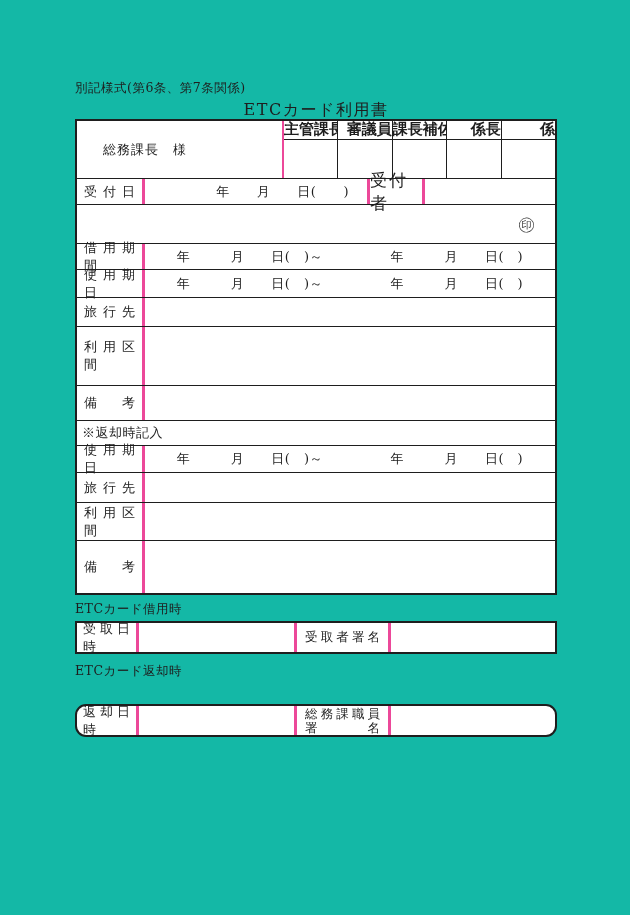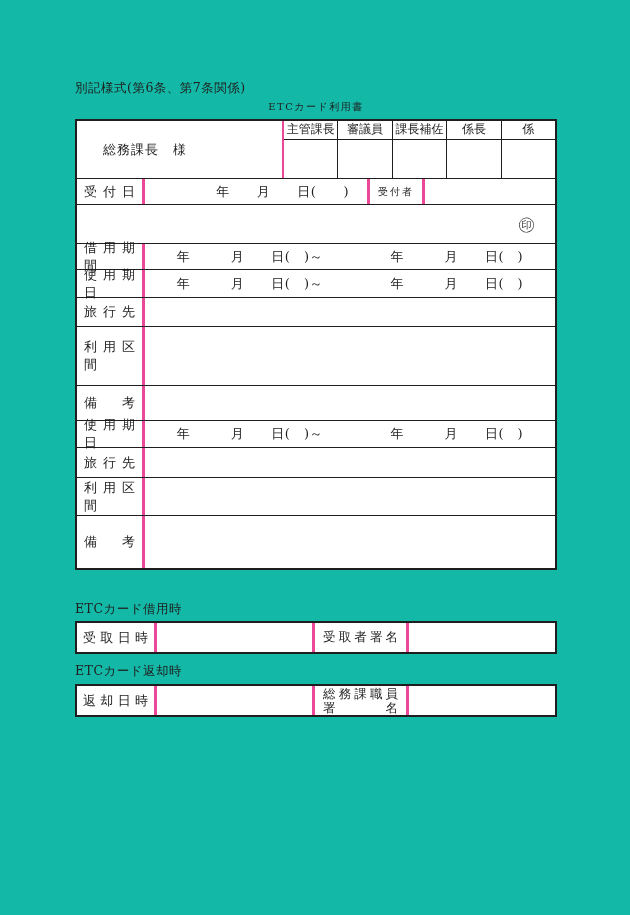--- a/index.html
+++ b/index.html
@@ -6,57 +6,57 @@
   .page {
     position:relative;
     width:630px; height:915px;
     margin:0 auto;
     background:#14b8a6;
     font-family:"DejaVu Serif","Liberation Serif",serif;
     color:#1e1e1e;
     font-size:13px;
   }
   .note { position:absolute; top:80px; left:75px; font-size:12.5px; letter-spacing:0.5px; }
-  .title { position:absolute; top:100px; left:75px; width:482px; text-align:center; font-size:10px; letter-spacing:1.5px; }
+  .title { position:absolute; top:100px; left:75px; width:482px; text-align:center; font-size:16px; letter-spacing:1.5px; }
 
   .tbl { position:absolute; left:75px; width:482px; border:2px solid #1e1e1e; box-sizing:border-box; background:#fff; }
   .main-tbl { top:119px; }
   .trow { display:flex; border-bottom:1px solid #1e1e1e; box-sizing:border-box; align-items:stretch; }
   .trow:last-child { border-bottom:none; }
   .cell { border-right:3px solid #ec4899; box-sizing:border-box; position:relative; }
   .cell:last-child { border-right:none; }
 
   .label-col { width:68px; padding:0 7px; display:flex; flex-direction:column; justify-content:center; }
   .jl { text-align:justify; text-align-last:justify; }
   .label-line { line-height:16px; }
 
   .recipient-cell { width:207px; border-right-width:2px; display:flex; align-items:center; padding-left:26px; letter-spacing:1px; }
   .approval-wrap { flex:1; display:flex; flex-direction:column; border-right:none; }
   .a-row { display:flex; flex:1; }
   .a-head { flex:none; height:19px; border-bottom:1px solid #1e1e1e; box-sizing:border-box; }
-  .a-cell { flex:1; border-right:1px solid #1e1e1e; box-sizing:border-box; text-align:center; font-size:12px; line-height:17px; overflow:hidden; white-space:nowrap; }
+  .a-cell { flex:1; border-right:1px solid #1e1e1e; box-sizing:border-box; text-align:right; font-size:15px; line-height:17px; overflow:hidden; white-space:nowrap;font-weight:bold; }
   .a-cell:last-child { border-right:none; }
 
   .date-cell { display:flex; align-items:center; }
   .date-right { width:225px; justify-content:flex-end; padding-right:18px; letter-spacing:0.5px; }
   .date-center { flex:1; justify-content:center; letter-spacing:0.5px; }
-  .officer-cell { width:55px; display:flex; align-items:center; justify-content:center; letter-spacing:2px; font-size:10px; }
+  .officer-cell { width:55px; display:flex; align-items:center; justify-content:center; letter-spacing:2px; font-size:17px; }
   .blank { flex:1; }
 
   .seal { position:absolute; right:20px; top:50%; transform:translateY(-50%); font-size:17px; color:#333; }
 
   .fullrow-note { padding:0 5px; display:flex; align-items:center; letter-spacing:0.5px; }
 
   .section-label { position:absolute; left:75px; font-size:12.5px; letter-spacing:0.5px; }
   .borrow-label { top:601px; }
   .return-label { top:663px; }
   .borrow-tbl { top:621px; }
-  .return-tbl { top:684px; }
+  .return-tbl { top:704px;border-radius:11px; }
   .small-row { height:29px; }
-  .small-row .slabel { width:80px; padding:1px 6px; display:flex; flex-direction:column; justify-content:center; }
+  .small-row .slabel { width:62px; padding:1px 6px; display:flex; flex-direction:column; justify-content:center; }
   .small-row .sblank1 { width:158px; }
   .small-row .ssign { width:94px; padding:0 8px; display:flex; flex-direction:column; justify-content:center; font-size:12.5px; }
   .small-row .ssign .label-line { line-height:14px; }
 </style>
 </head>
 <body>
 
 <div class="page">
 
   <div class="note">別記様式(第6条、第7条関係)</div>
@@ -117,20 +117,23 @@
     <div class="trow" style="height:59px">
       <div class="cell label-col jl">利用区間</div>
       <div class="cell blank"></div>
     </div>
 
     <div class="trow" style="height:35px">
       <div class="cell label-col jl">備考</div>
       <div class="cell blank"></div>
     </div>
 
+    <div class="trow" style="height:25px">
+      <div class="cell blank fullrow-note">※返却時記入</div>
+    </div>
 
     <div class="trow" style="height:27px">
       <div class="cell label-col jl">使用期日</div>
       <div class="cell date-cell date-center">年　　　月　　日(　)～　　　　　年　　　月　　日(　)</div>
     </div>
 
     <div class="trow" style="height:30px">
       <div class="cell label-col jl">旅行先</div>
       <div class="cell blank"></div>
     </div>

